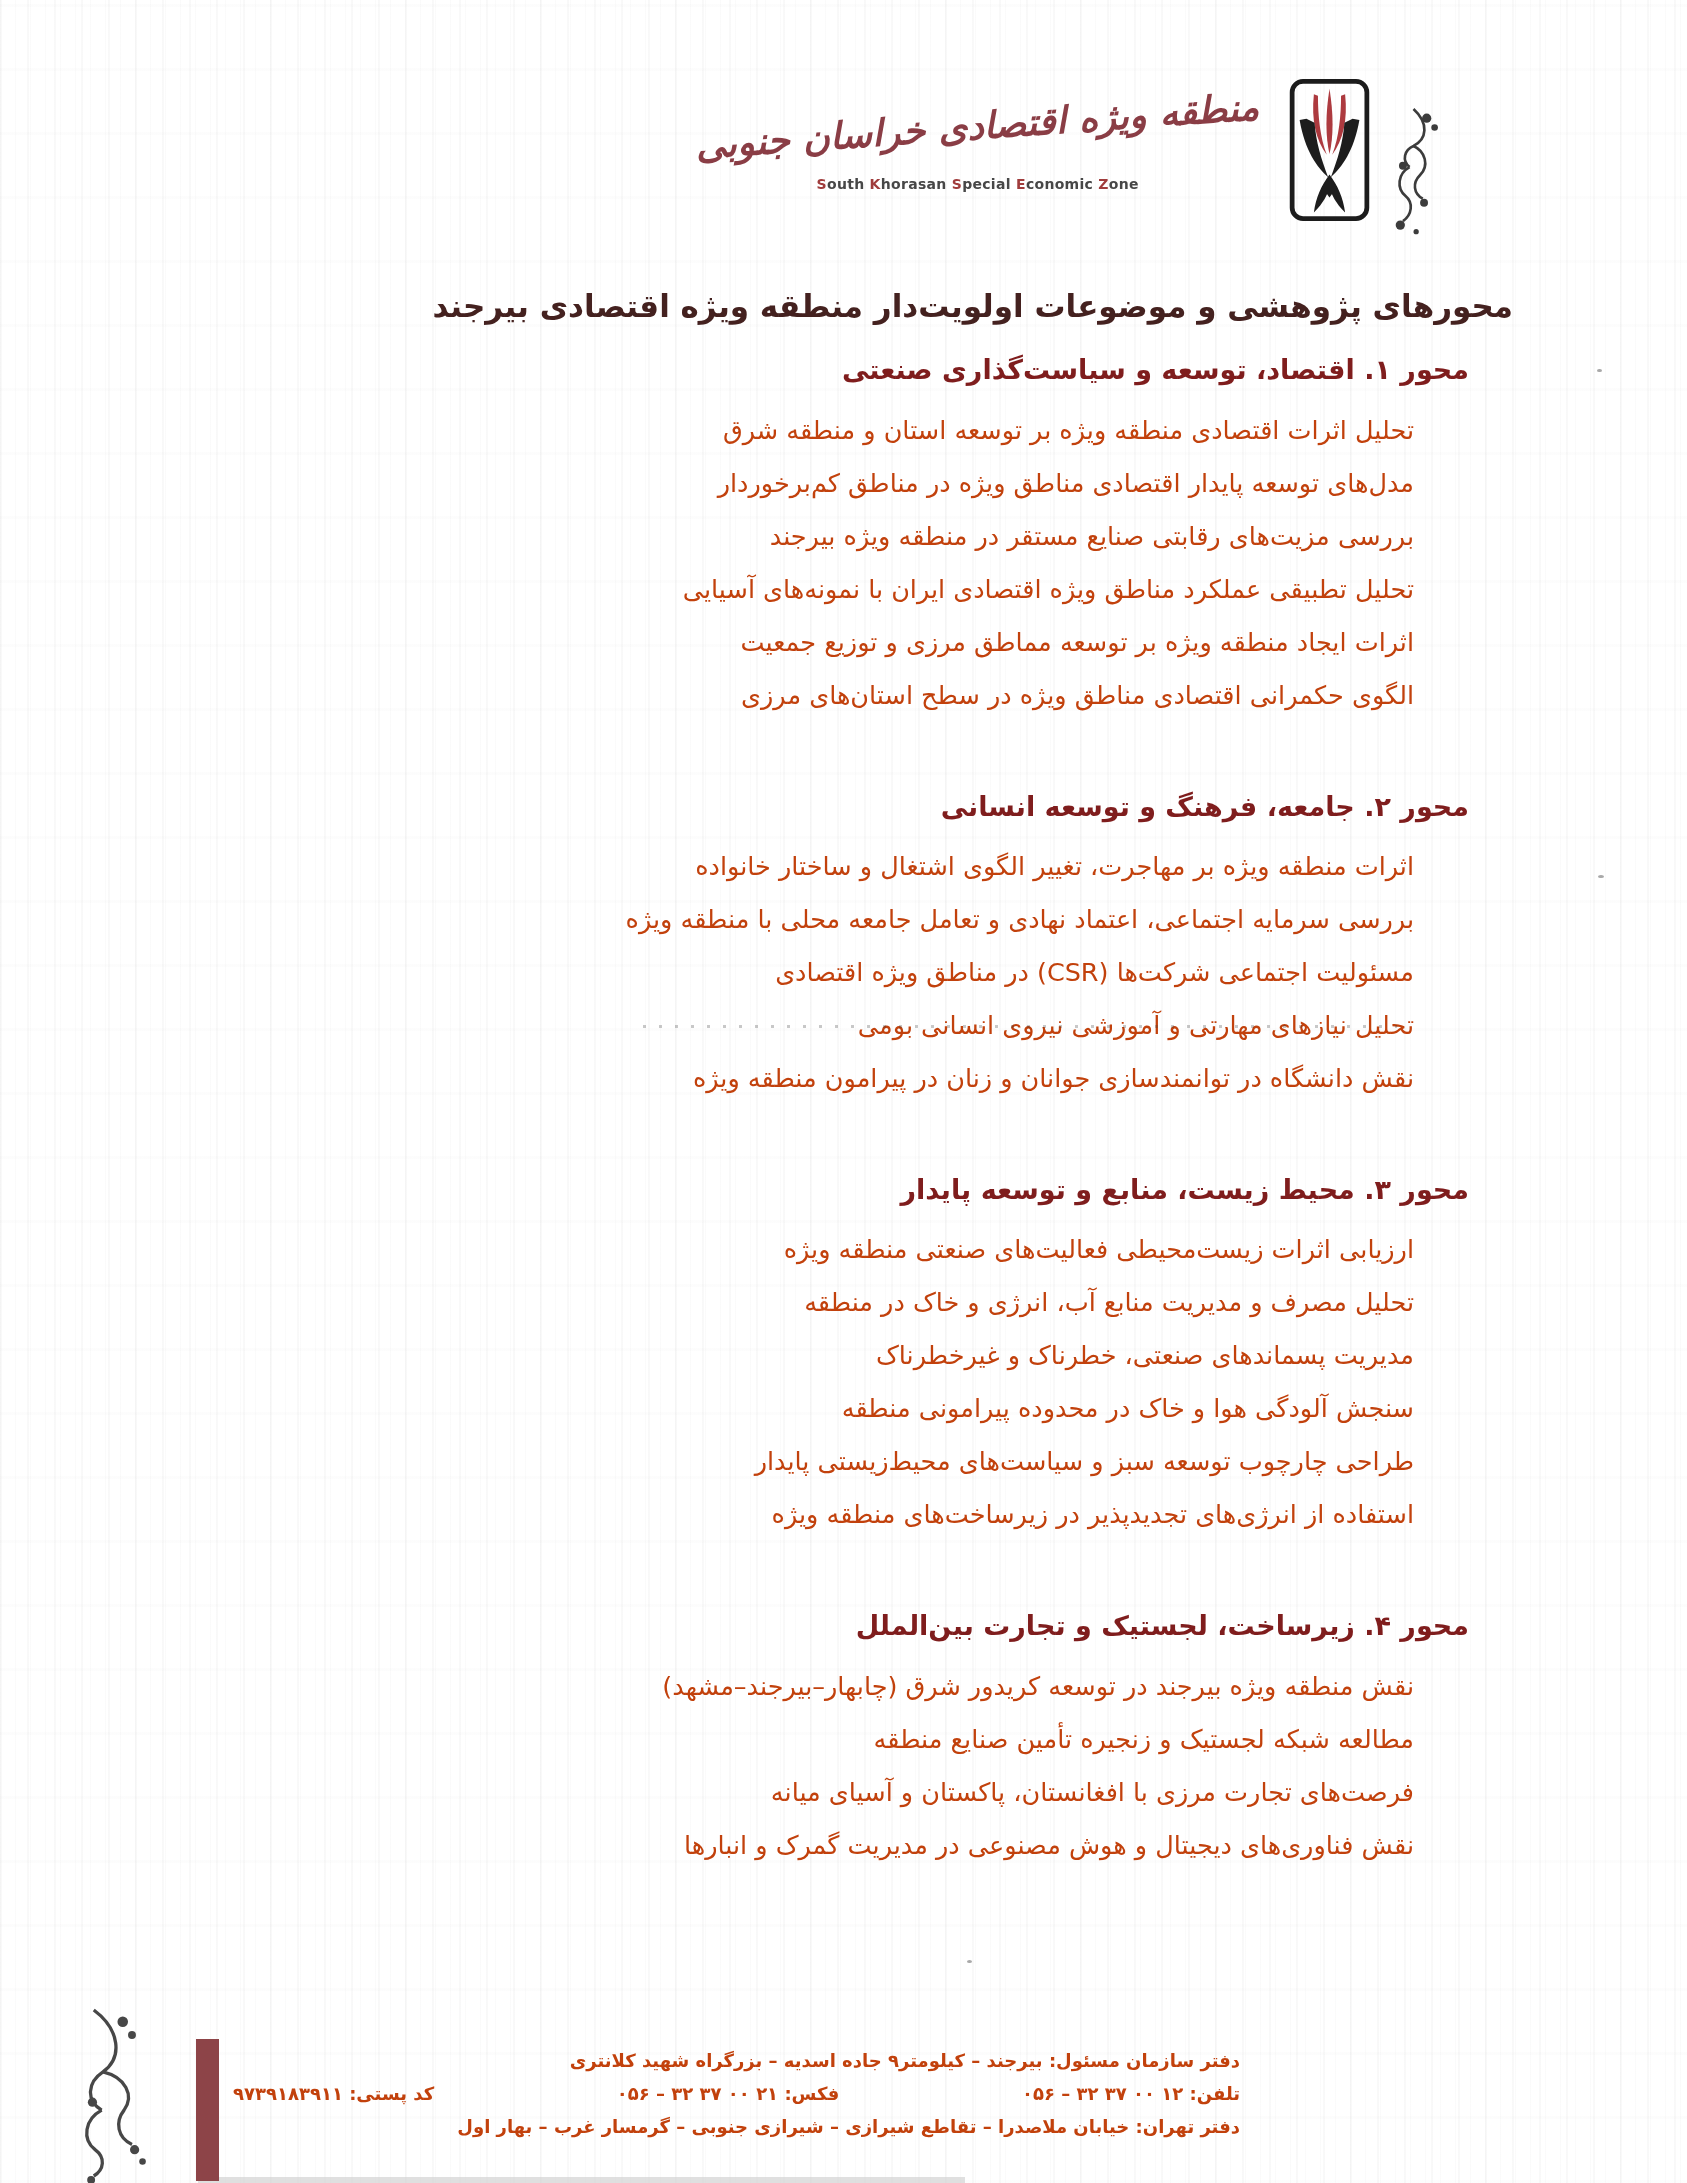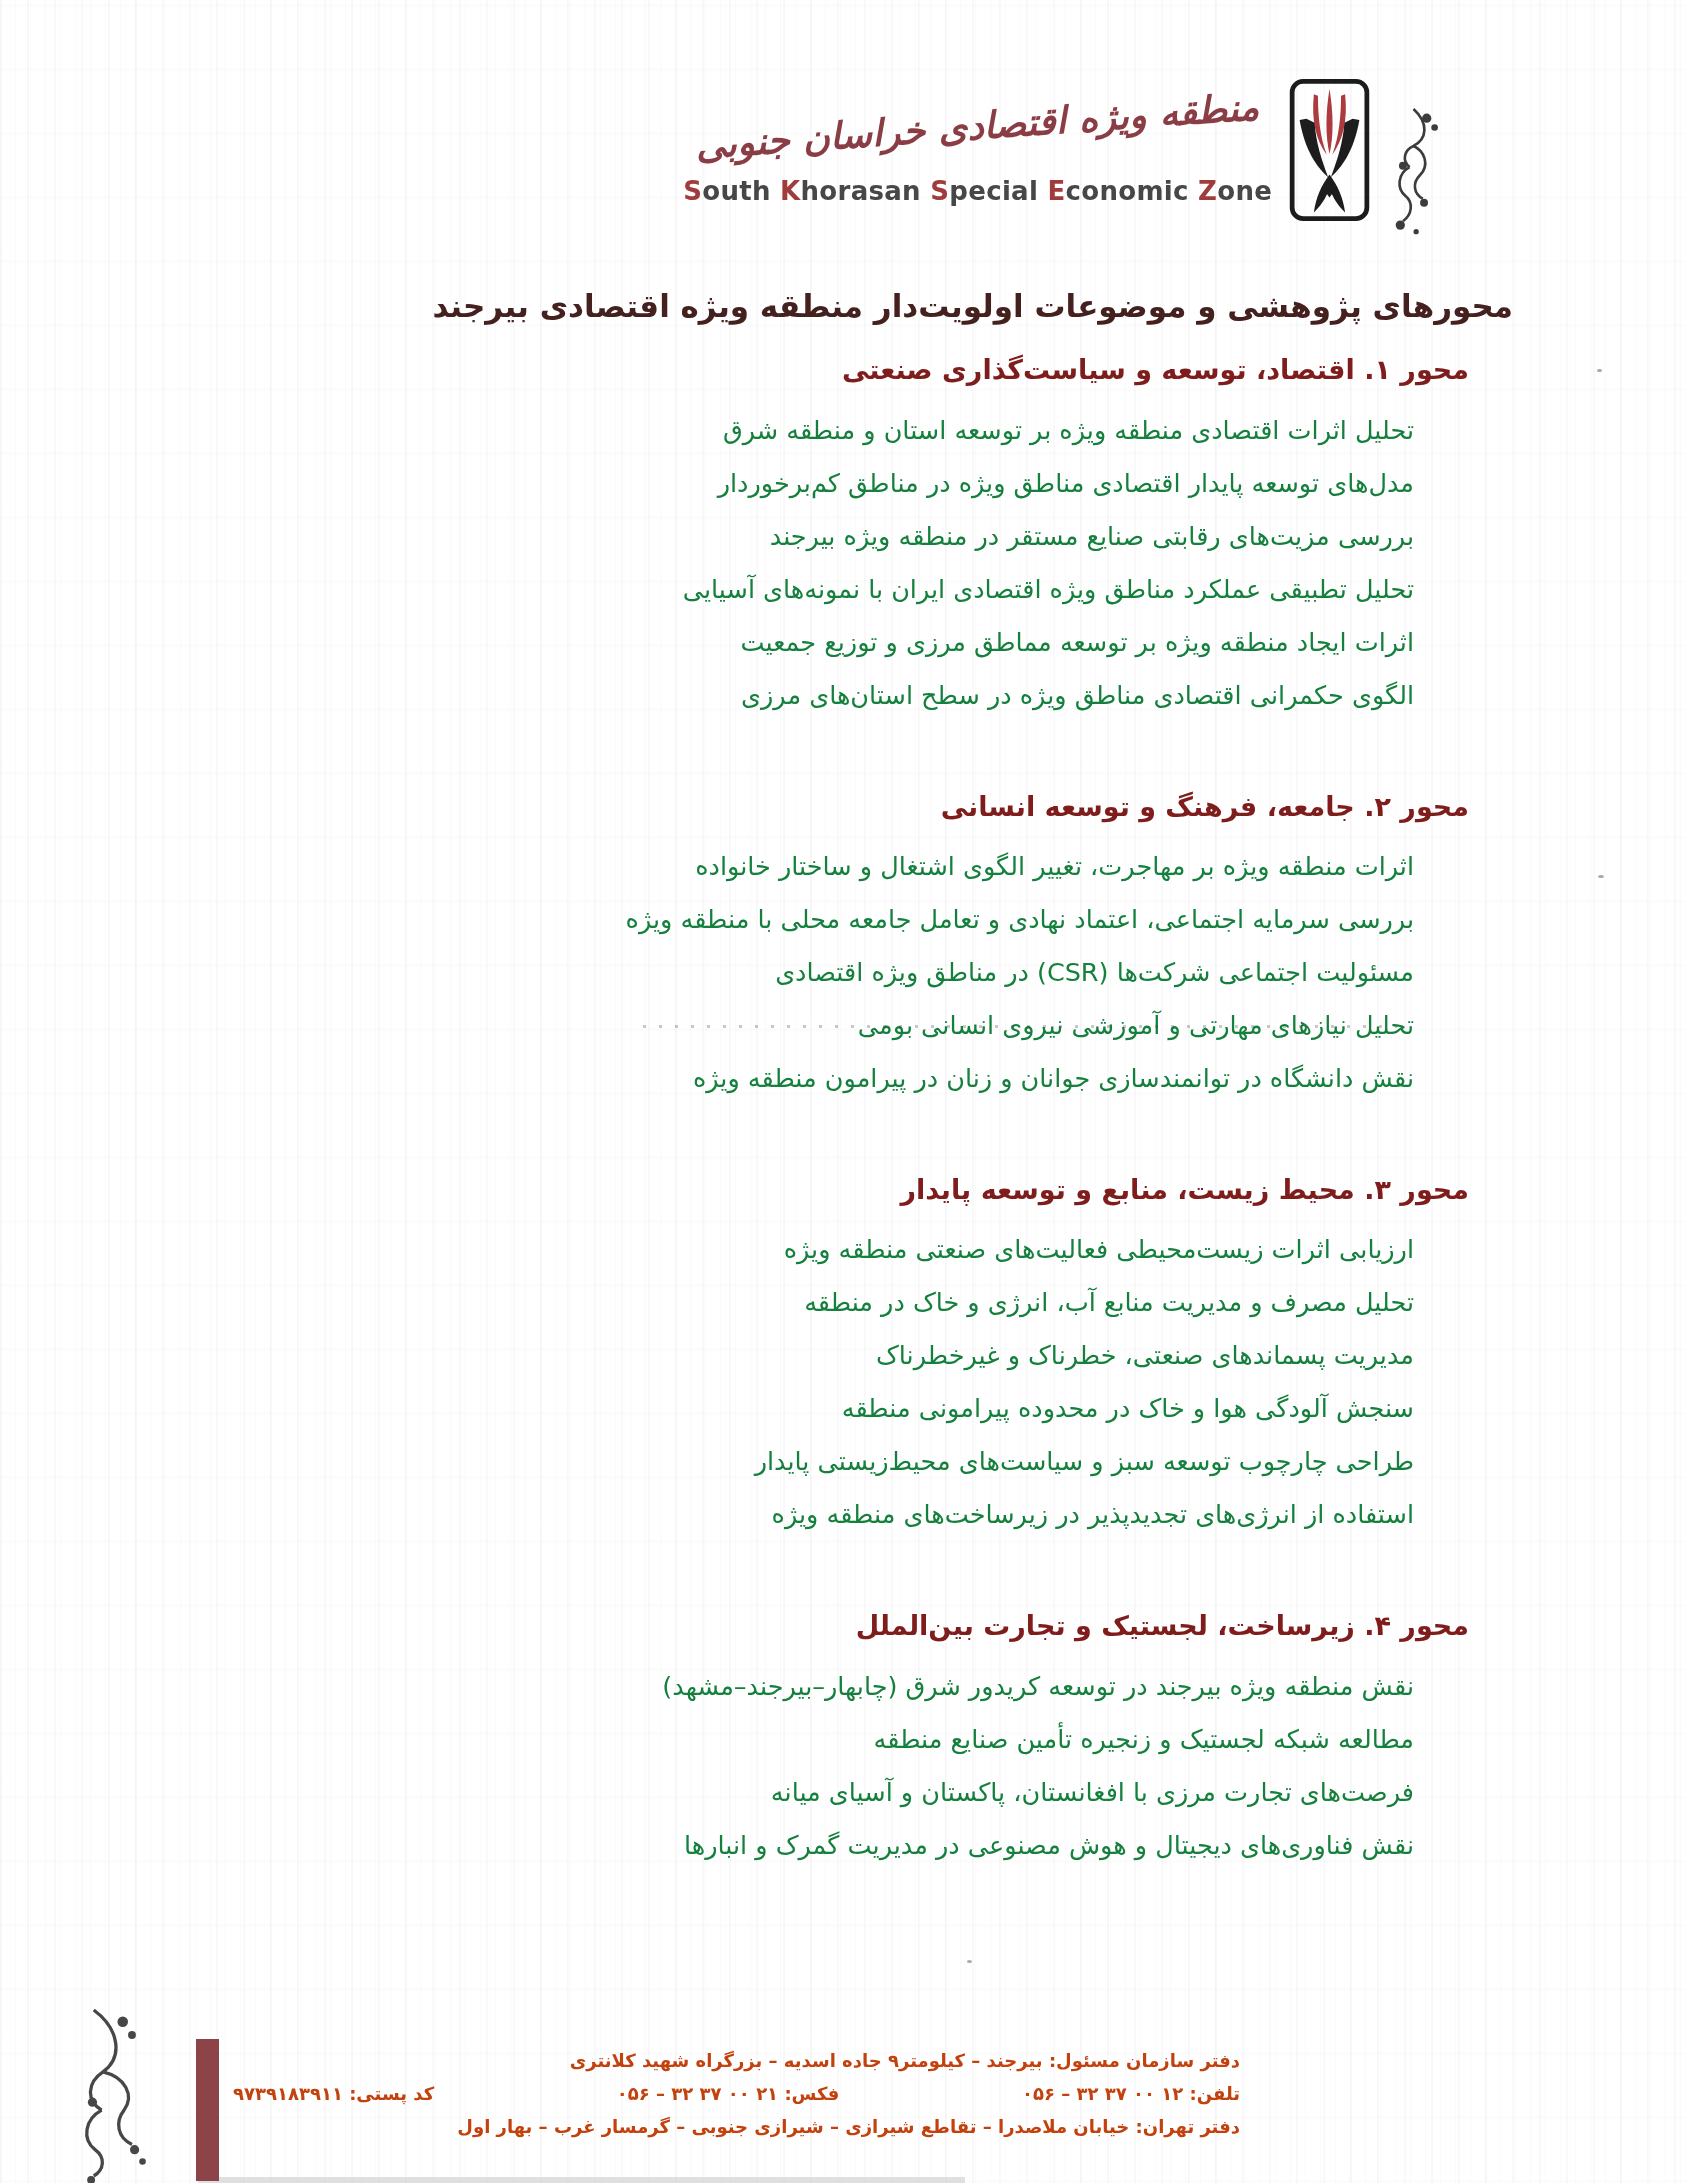--- a/index.html
+++ b/index.html
@@ -17,39 +17,39 @@
   }
 
   
   .brand{position:absolute;top:78px;right:243px;display:flex;align-items:flex-start;gap:12px;}
   .brand-text{display:flex;flex-direction:column;align-items:center;padding-top:18.5px;}
   .calligraphy{
     font-size:37px;font-weight:bold;font-style:italic;color:#8a3d45;
     white-space:nowrap;transform:rotate(-4deg);letter-spacing:0.7px;line-height:1.6;
     padding:0 16px;
   }
-  .brand-english{direction:ltr;font-size:26px;font-weight:bold;color:#474747;margin-top:20px;letter-spacing:0.3px;white-space:nowrap;}
+  .brand-english{direction:ltr;font-size:14px;font-weight:bold;color:#474747;margin-top:20px;letter-spacing:0.3px;white-space:nowrap;}
   .brand-english .init{color:#a03c3c;}
   .logo-box{flex:0 0 auto;}
   .flourish-top{flex:0 0 auto;margin-top:26.5px;}
 
   
   .content{position:absolute;top:288px;left:0;right:0;padding-left:12px;}
   h1.doc-title{
     font-size:31px;font-weight:bold;color:#44211f;margin:0 174px 0 0;
     text-align:right;line-height:1.2;white-space:nowrap;
   }
   section h2{
     font-size:27px;font-weight:bold;color:#7f1d1d;
     margin:69px 218px 17px 0;text-align:right;white-space:nowrap;line-height:1.2;
   }
   section:first-of-type h2{margin-top:29px;}
   section ul{list-style:none;margin:0 273px 0 0;padding:0;}
   section li{
-    font-size:25.5px;line-height:53px;color:#15803d;text-align:right;white-space:nowrap;
+    font-size:25.5px;line-height:53px;color:#c2410c;text-align:right;white-space:nowrap;
   }
 
   
   .artifact-dots{
     position:absolute;top:1025px;right:290px;width:754px;height:3.3px;opacity:.55;
     background:repeating-linear-gradient(90deg, rgba(55,55,55,.5) 0 3.3px, transparent 3.3px 16px);
     filter:blur(0.4px);
   }
   .speck{position:absolute;background:rgba(40,40,40,.4);border-radius:50%;}
   .speck.s1{width:4.6px;height:3.3px;top:369px;right:85px;}

